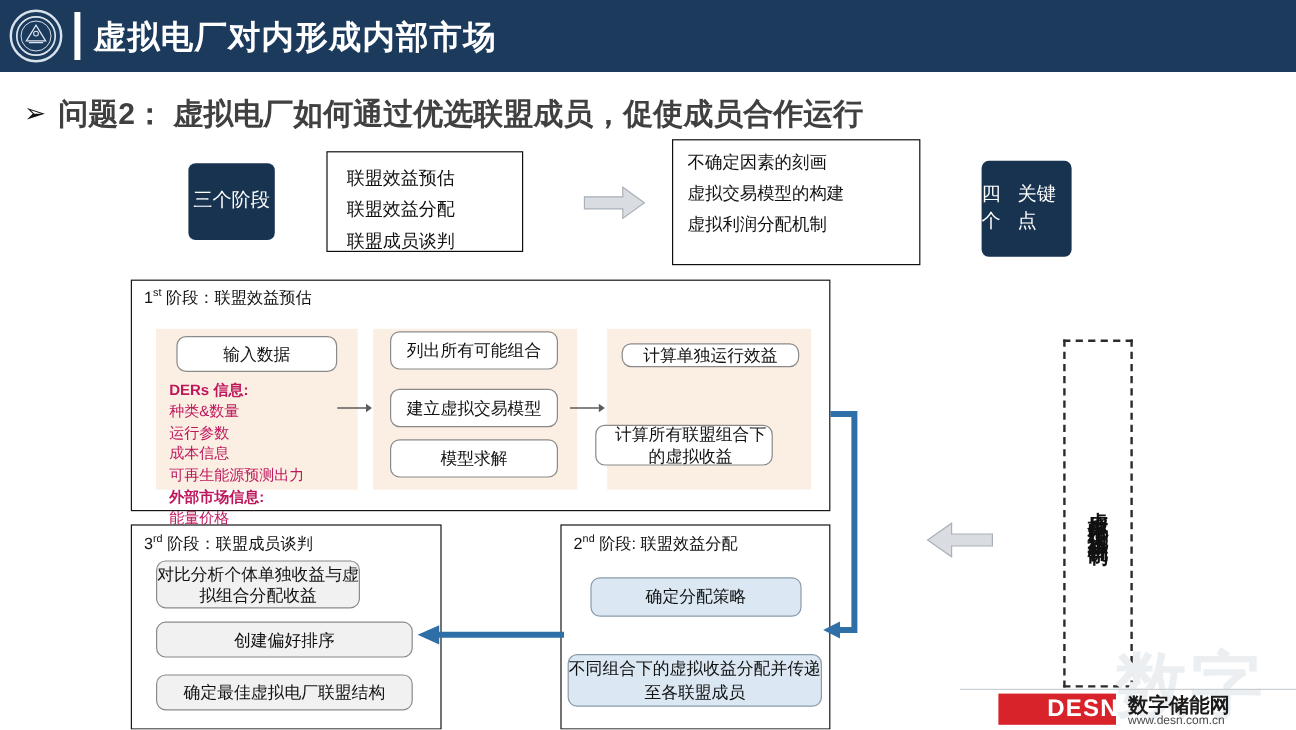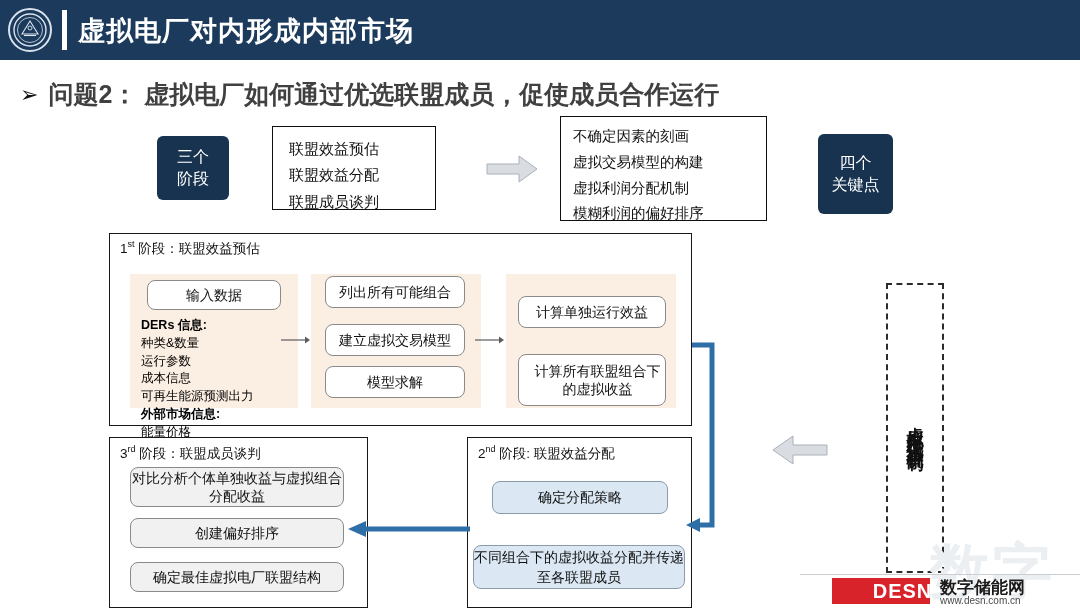--- a/index.html
+++ b/index.html
@@ -49,21 +49,21 @@
     font-size: 25px; font-weight: bold; color: #404040;
     white-space: nowrap;
   }
 
   
   .pill-dark {
     position: absolute;
     background: #17334f;
     border-radius: 6px;
     color: #fff;
-    display: flex; flex-direction: column;
+    display: flex; flex-direction: row;
     align-items: center; justify-content: center;
     font-size: 16px; line-height: 1.35;
   }
   #stage-pill { left: 157px; top: 136px; width: 72px; height: 64px; }
   #keypoint-pill { left: 818px; top: 134px; width: 75px; height: 80px; }
 
   .box-plain {
     position: absolute;
     background: #ffffff;
     border: 1px solid #0f0f0f;
@@ -115,40 +115,40 @@
     border: 1px solid #8a8a8a;
     border-radius: 8px;
     display: flex; align-items: center; justify-content: center;
     text-align: center;
     font-size: 14px; color: #111;
     line-height: 1.3;
   }
   #in-data { left: 147px; top: 280px; width: 134px; height: 30px; }
   .ders-text {
     position: absolute; left: 141px; top: 317px; width: 160px;
-    font-size: 12.5px; color: #000000; line-height: 1.42;
+    font-size: 12.5px; color: #be185d; line-height: 1.42;
   }
   .ders-text b { font-weight: bold; }
 
   #combo { left: 325px; top: 276px; width: 140px; height: 32px; text-align: right; }
   #vt-model { left: 325px; top: 324px; width: 140px; height: 32px; }
   #solve { left: 325px; top: 366px; width: 140px; height: 32px; }
 
-  #calc-single { left: 518px; top: 296px; width: 148px; height: 32px; }
-  #calc-all { left: 518px; top: 354px; width: 148px; height: 52px; padding-left: 11px; }
+  #calc-single { left: 518px; top: 286px; width: 148px; height: 20px; }
+  #calc-all { left: 496px; top: 354px; width: 148px; height: 34px; padding-left: 11px; }
 
   .tiny-arrow {
     position: absolute; width: 30px; height: 12px;
   }
   #ta1 { left: 281px; top: 334px; }
   #ta2 { left: 475px; top: 334px; }
 
   
   #panel3 { left: 109px; top: 437px; width: 259px; height: 171px; }
-  #p3-b1 { left: 130px; top: 467px; width: 214px; height: 40px; }
+  #p3-b1 { left: 130px; top: 467px; width: 170px; height: 40px; }
   #p3-b2 { left: 130px; top: 518px; width: 214px; height: 30px; }
   #p3-b3 { left: 130px; top: 562px; width: 214px; height: 30px; }
 
   
   #panel2 { left: 467px; top: 437px; width: 225px; height: 171px; }
   .rbox-blue {
     position: absolute;
     background: #dbe8f3;
     border: 1px solid #8a9bab;
     border-radius: 8px;
@@ -239,21 +239,20 @@
 </div>
 
 <svg class="arrow-right-gray" viewBox="0 0 52 28">
   <path d="M1 9 H33 V1 L51 14 L33 27 V19 H1 Z" fill="#d9dde2" stroke="#a9b0b8" stroke-width="1"></path>
 </svg>
 
 <div class="box-plain" id="key-list">
   <div>不确定因素的刻画</div>
   <div>虚拟交易模型的构建</div>
   <div>虚拟利润分配机制</div>
-  <div>模糊利润的偏好排序</div>
 </div>
 
 <div class="pill-dark" id="keypoint-pill">
   <div>四个</div>
   <div>关键点</div>
 </div>
 
 <div class="panel" id="panel1"></div>
 <div class="panel-title" style="left:120px; top:239px;">
   <span>1</span><sup>st</sup><span> 阶段：联盟效益预估</span>

